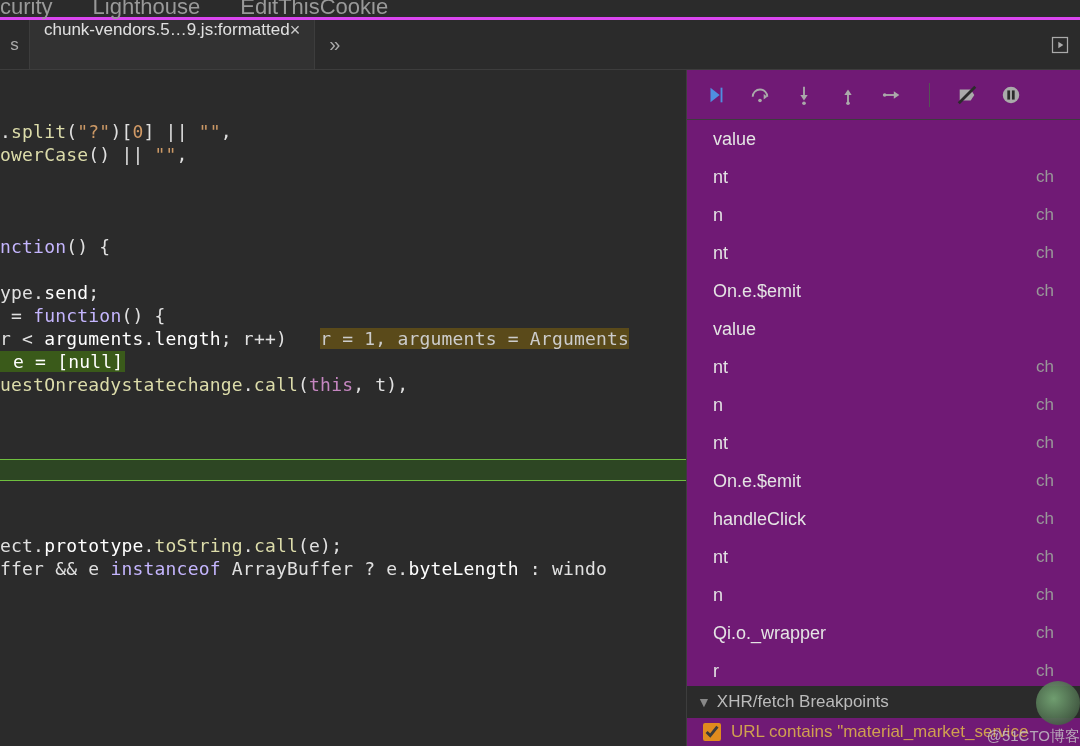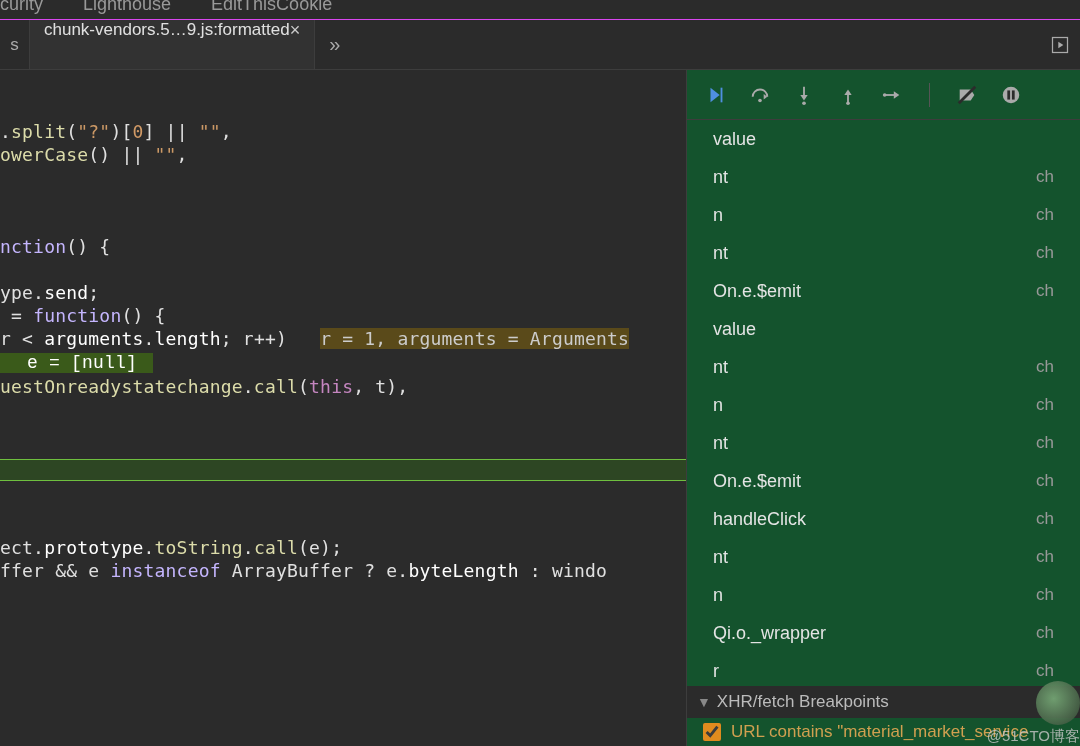--- a/index.html
+++ b/index.html
@@ -1,20 +1,20 @@
 <!DOCTYPE html>
 <html><head>
 <meta charset="utf-8">
 <style>
   * { margin: 0; padding: 0; box-sizing: border-box; }
   html, body { width: 1080px; height: 746px; overflow: hidden; background: #2b2b2b; font-family: "Helvetica Neue", Arial, sans-serif; color: #ccc; }
   .root { display: flex; flex-direction: column; width: 100%; height: 100%; }
 
   
-  .panel-tabs { height: 20px; display: flex; gap: 40px; padding-left: 0; align-items: flex-start; color: #999; font-size: 18px; border-bottom: 1px solid #d946ef; }
+  .panel-tabs { height: 20px; display: flex; gap: 40px; padding-left: 0; align-items: flex-start; color: #999; font-size: 22px; border-bottom: 3px solid #d946ef; }
   .panel-tabs span { margin-top: -6px; filter: blur(0.7px); }
 
   
   .file-tabs { height: 50px; display: flex; align-items: center; background: #2b2b2b; border-bottom: 1px solid #3d3d3d; }
   .ftab-stub { width: 30px; height: 100%; display:flex; align-items:center; justify-content:center; color:#aaa; border-right:1px solid #3d3d3d; font-size:17px;}
   .ftab { display: flex; align-items: flex-start; height: 100%; padding: 0 14px; background: #323232; color: #e0e0e0; font-size: 17px; gap: 0; border-right:1px solid #3d3d3d;}
   .ftab .close { color: #ccc; font-size: 18px; cursor: pointer; }
   .overflow { padding: 0 14px; color:#aaa; font-size:20px; }
   .file-tabs .spacer { flex: 1; }
   .run-icon { width:40px; display:flex; justify-content:center; align-items:center; }
@@ -28,25 +28,25 @@
   .code-pane pre { margin:0; padding: 50px 0 0 0; }
   .code-line { white-space: pre; padding-left:0; letter-spacing:0.2px;}
   .tok-def  { color:#e0e0e0; }
   .tok-str  { color:#cc9966; }
   .tok-num  { color:#d19a66; }
   .tok-kw   { color:#c4b5fd; }
   .tok-fn   { color:#dcdcaa; }
   .tok-prop { color:#ffffff; }
   .tok-this { color:#c586c0; }
   .hl-yellow { background:#5a4a1a;margin-top:13px; }
-  .hl-green  { background:#3a5a1a; color:#fff; padding:0 16px;font-family:Liberation Mono, monospace;}
+  .hl-green  { background:#3a5a1a; color:#fff; padding:0 2px;}
   .exec-line { position:absolute; left:0; right:0; top: calc(50px + 23px*15 - 6px); height:22px; background: rgba(50,120,20,0.35); border-top:1px solid #6fbf3f; border-bottom:1px solid #6fbf3f; }
 
   
-  .debug-pane { flex:1; display:flex; flex-direction:column; border-left:1px solid #3d3d3d; background:#14532d; min-width:0;}
+  .debug-pane { flex:1; display:flex; flex-direction:column; border-left:1px solid #3d3d3d; background:#701a75; min-width:0;}
   .dbg-toolbar { height:50px; display:flex; align-items:center; gap:22px; padding:0 18px; border-bottom:1px solid #3d3d3d; }
   .dbg-toolbar .ico { width:22px; height:22px; display:flex; align-items:center; justify-content:center; }
   .dbg-toolbar svg { width:22px; height:22px; }
   .dbg-sep { width:1px; height:24px; background:#555; margin:0 4px;}
 
   .stack { flex:1; overflow:hidden; }
   .stack-row { display:flex; align-items:center; height:38px; padding:0 26px 0 26px; font-size:18px; color:#ddd; border-bottom:0; justify-content:space-between; }
   .stack-row .fname { color:#e4e4e4; white-space:nowrap; overflow:hidden; text-overflow:ellipsis; }
   .stack-row .src   { color:#999; font-size:17px; }
 

